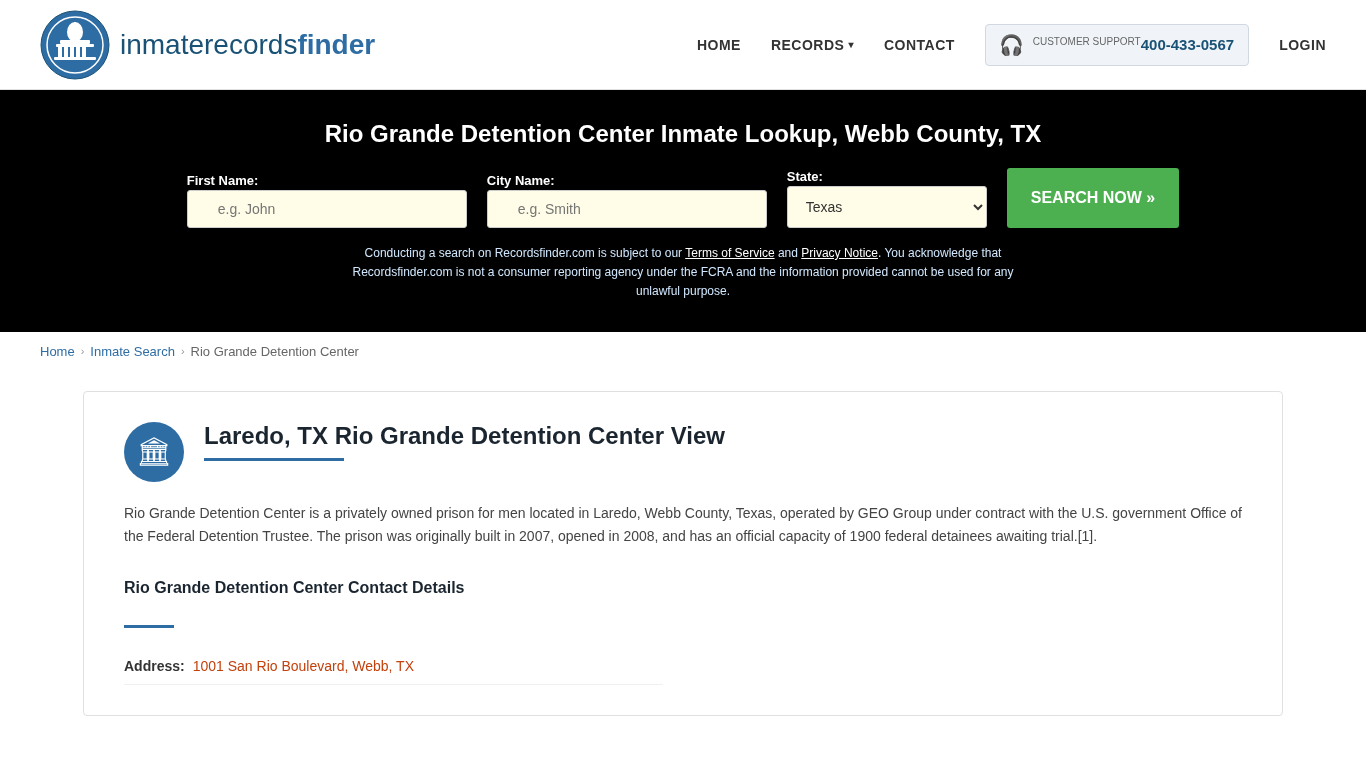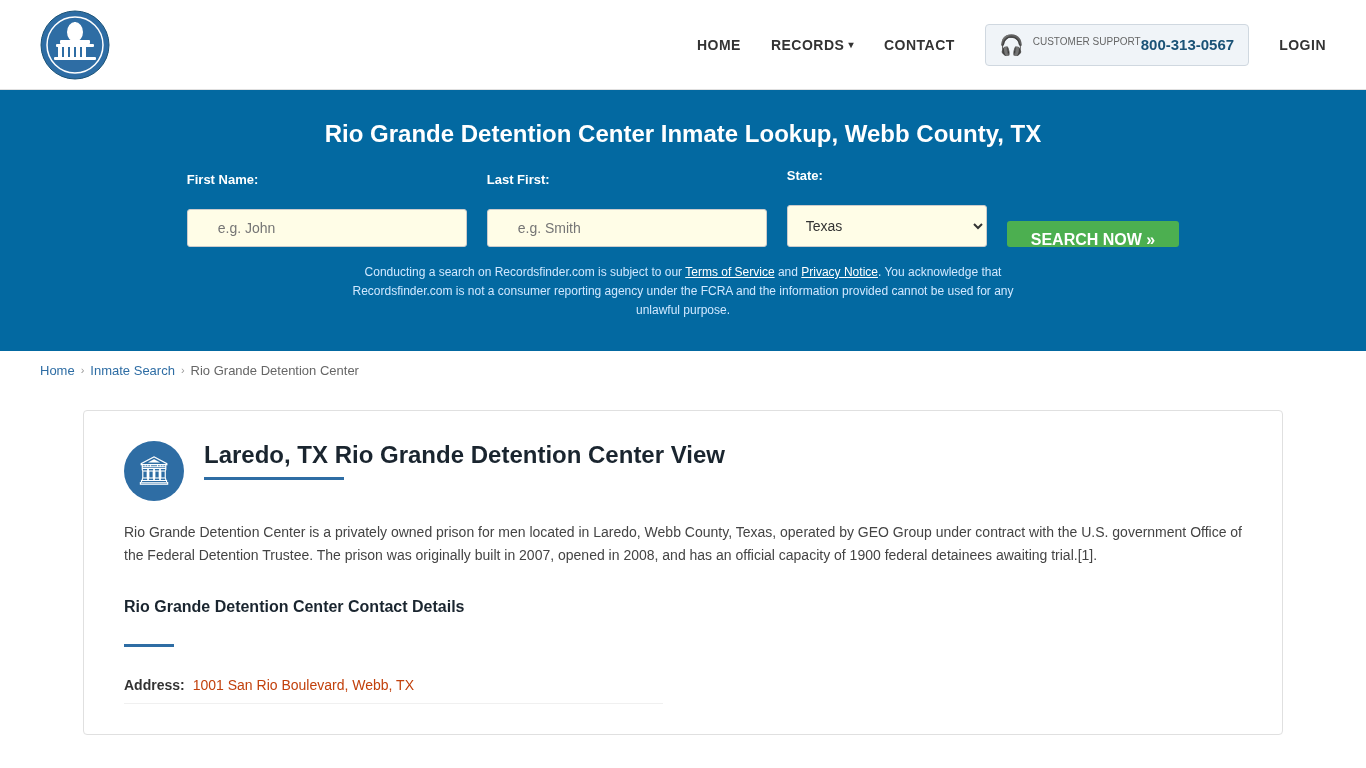--- a/index.html
+++ b/index.html
@@ -75,41 +75,41 @@
     .login-btn {
       font-size: 14px;
       font-weight: 700;
       color: #333;
       text-transform: uppercase;
       cursor: pointer;
     }
 
     
     .search-banner {
-      background: #0369a1;
+      background: #000000;
       padding: 30px 40px;
       text-align: center;
     }
     .banner-title {
       font-size: 24px;
       font-weight: 700;
       color: #fff;
       margin-bottom: 20px;
     }
     .search-form {
       display: flex;
       align-items: flex-end;
       justify-content: center;
       gap: 20px;
       margin-bottom: 16px;
     }
     .form-group {
       display: flex;
       flex-direction: column;
-      gap: 22px;
+      gap: 2px;
       text-align: left;
     }
     .form-label {
       font-size: 13px;
       font-weight: 600;
       color: #fff;
     }
     .form-input {
       padding: 10px 30px;
       border: 1px solid #ccc;
@@ -132,21 +132,21 @@
     .search-btn {
       background: #4caf50;
       color: #fff;
       border: none;
       padding: 10px 24px;
       font-size: 16px;
       font-weight: 700;
       border-radius: 3px;
       cursor: pointer;
       white-space: nowrap;
-      height: 26px;
+      height: 60px;
     }
     .disclaimer {
       font-size: 12px;
       color: #d0e8ff;
       max-width: 700px;
       margin: 0 auto;
       line-height: 1.6;
     }
     .disclaimer a {
       color: #fff;
@@ -287,49 +287,52 @@
       <rect x="16" y="34" width="38" height="3" fill="#fff" rx="1"></rect>
       <rect x="18" y="37" width="4" height="10" fill="#fff"></rect>
       <rect x="24" y="37" width="4" height="10" fill="#fff"></rect>
       <rect x="30" y="37" width="4" height="10" fill="#fff"></rect>
       <rect x="36" y="37" width="4" height="10" fill="#fff"></rect>
       <rect x="42" y="37" width="4" height="10" fill="#fff"></rect>
       <rect x="14" y="47" width="42" height="3" fill="#fff" rx="1"></rect>
 
       <line x1="35" y1="12" x2="35" y2="16" stroke="#fff" stroke-width="2"></line>
     </svg>
+    <div>
+      <span style="font-size:28px; color:#1a5276; font-weight:300; font-family:Arial,sans-serif;">inmaterecords</span><span style="font-size:28px; color:#2e6da4; font-weight:800; font-family:Arial,sans-serif;">finder</span>
+    </div>
   </div>
 
   <nav class="nav">
     <div class="nav-item">HOME</div>
     <div class="nav-item nav-records">
       <span>RECORDS</span>
       <span class="nav-chevron">▾</span>
     </div>
     <div class="nav-item">CONTACT</div>
     <div class="customer-support">
       <span class="support-icon">🎧</span>
       <div class="support-text">
         <span class="support-label">CUSTOMER SUPPORT</span>
-        <span class="support-number">800-313-0567</span>
+        <span class="support-number">400-433-0567</span>
       </div>
     </div>
     <div class="nav-item login-btn">LOGIN</div>
   </nav>
 </header>
 
 <section class="search-banner">
   <h2 class="banner-title">Rio Grande Detention Center Inmate Lookup, Webb County, TX</h2>
   <div class="search-form">
     <div class="form-group">
       <label class="form-label">First Name:</label>
       <input class="form-input" type="text" placeholder="e.g. John" style="">
     </div>
     <div class="form-group">
-      <label class="form-label">Last First:</label>
+      <label class="form-label">City Name:</label>
       <input class="form-input" type="text" placeholder="e.g. Smith" style="">
     </div>
     <div class="form-group">
       <label class="form-label">State:</label>
       <select class="form-select">
         <option>Texas</option>
       </select>
     </div>
     <button class="search-btn">SEARCH NOW »</button>
   </div>

